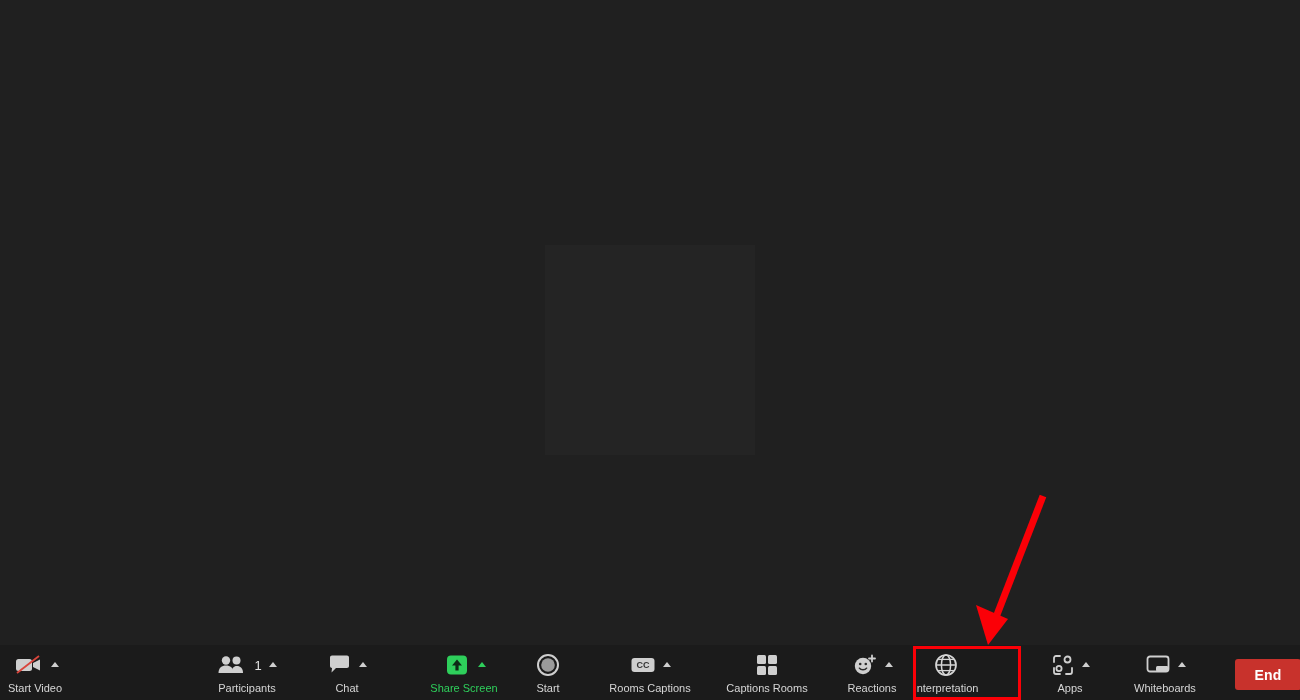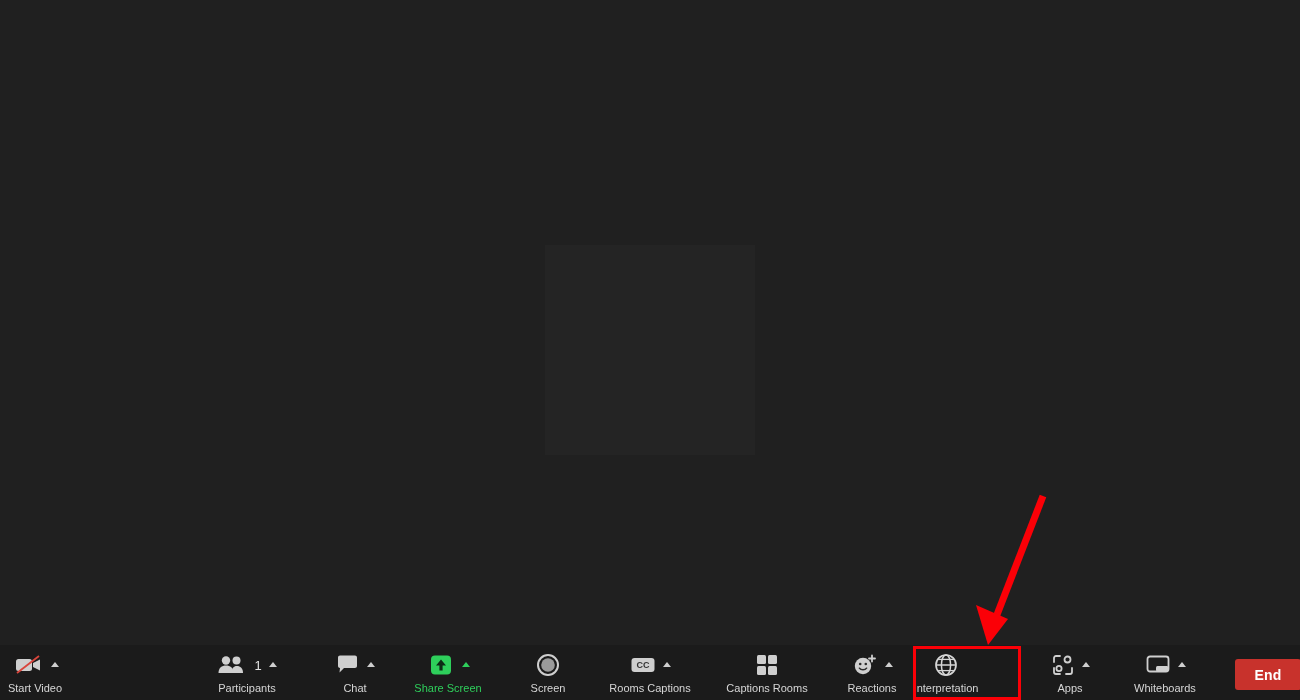--- a/index.html
+++ b/index.html
@@ -148,33 +148,33 @@
             <path d="M1.5 19 C1.5 13.8 4.8 11.5 9 11.5 C13.2 11.5 16.5 13.8 16.5 19 Z" fill="#cfcfcf"></path>
             <path d="M14.5 19 C14.5 14.3 16.8 12 19.8 12 C23.4 12 26 14.3 26 19 Z" fill="#cfcfcf"></path>
           </svg>
         </span>
         <span class="count">1</span>
         <span class="caret"></span>
       </div>
       <div class="tb-label">Participants</div>
     </div>
 
-    <div class="tb-item" style="left:326px;width:58px;">
+    <div class="tb-item" style="left:318px;width:58px;">
       <div class="tb-icon-row">
         <span>
           <svg width="24" height="22" viewBox="0 0 24 22">
             <path d="M2 3.5 C2 2.4 2.9 1.5 4 1.5 L19 1.5 C20.1 1.5 21 2.4 21 3.5 L21 12 C21 13.1 20.1 14 19 14 L8 14 L3.5 18.5 L4 14 C2.9 14 2 13.1 2 12 Z" fill="#cfcfcf"></path>
           </svg>
         </span>
         <span class="caret"></span>
       </div>
       <div class="tb-label">Chat</div>
     </div>
 
-    <div class="tb-item" style="left:396px;width:104px;">
+    <div class="tb-item" style="left:412px;width:104px;">
       <div class="tb-icon-row">
         <span>
           <svg width="28" height="24" viewBox="0 0 28 24">
             <rect x="4" y="2.5" width="20" height="19" rx="4" fill="#2ecf5b"></rect>
             <path d="M14 6.5 L19 12.5 L15.6 12.5 L15.6 17.5 L12.4 17.5 L12.4 12.5 L9 12.5 Z" fill="#0d2b16"></path>
           </svg>
         </span>
         <span class="caret" style="border-bottom-color:#2ecf5b;"></span>
       </div>
       <div class="tb-label green">Share Screen</div>
@@ -182,21 +182,21 @@
 
     <div class="tb-item" style="left:518px;width:60px;">
       <div class="tb-icon-row">
         <span>
           <svg width="24" height="24" viewBox="0 0 24 24">
             <circle cx="12" cy="12" r="10" fill="none" stroke="#cfcfcf" stroke-width="2"></circle>
             <circle cx="12" cy="12" r="6.8" fill="#9b9b9b"></circle>
           </svg>
         </span>
       </div>
-      <div class="tb-label">Screen</div>
+      <div class="tb-label">Start</div>
     </div>
 
     <div class="tb-item" style="left:592px;width:116px;">
       <div class="tb-icon-row">
         <span>
           <svg width="26" height="20" viewBox="0 0 26 20">
             <rect x="1.5" y="3" width="23" height="14" rx="3" fill="#cfcfcf"></rect>
             <text x="13" y="13.4" font-family="Liberation Sans, sans-serif" font-size="9" font-weight="bold" fill="#333333" text-anchor="middle">CC</text>
           </svg>
         </span>

